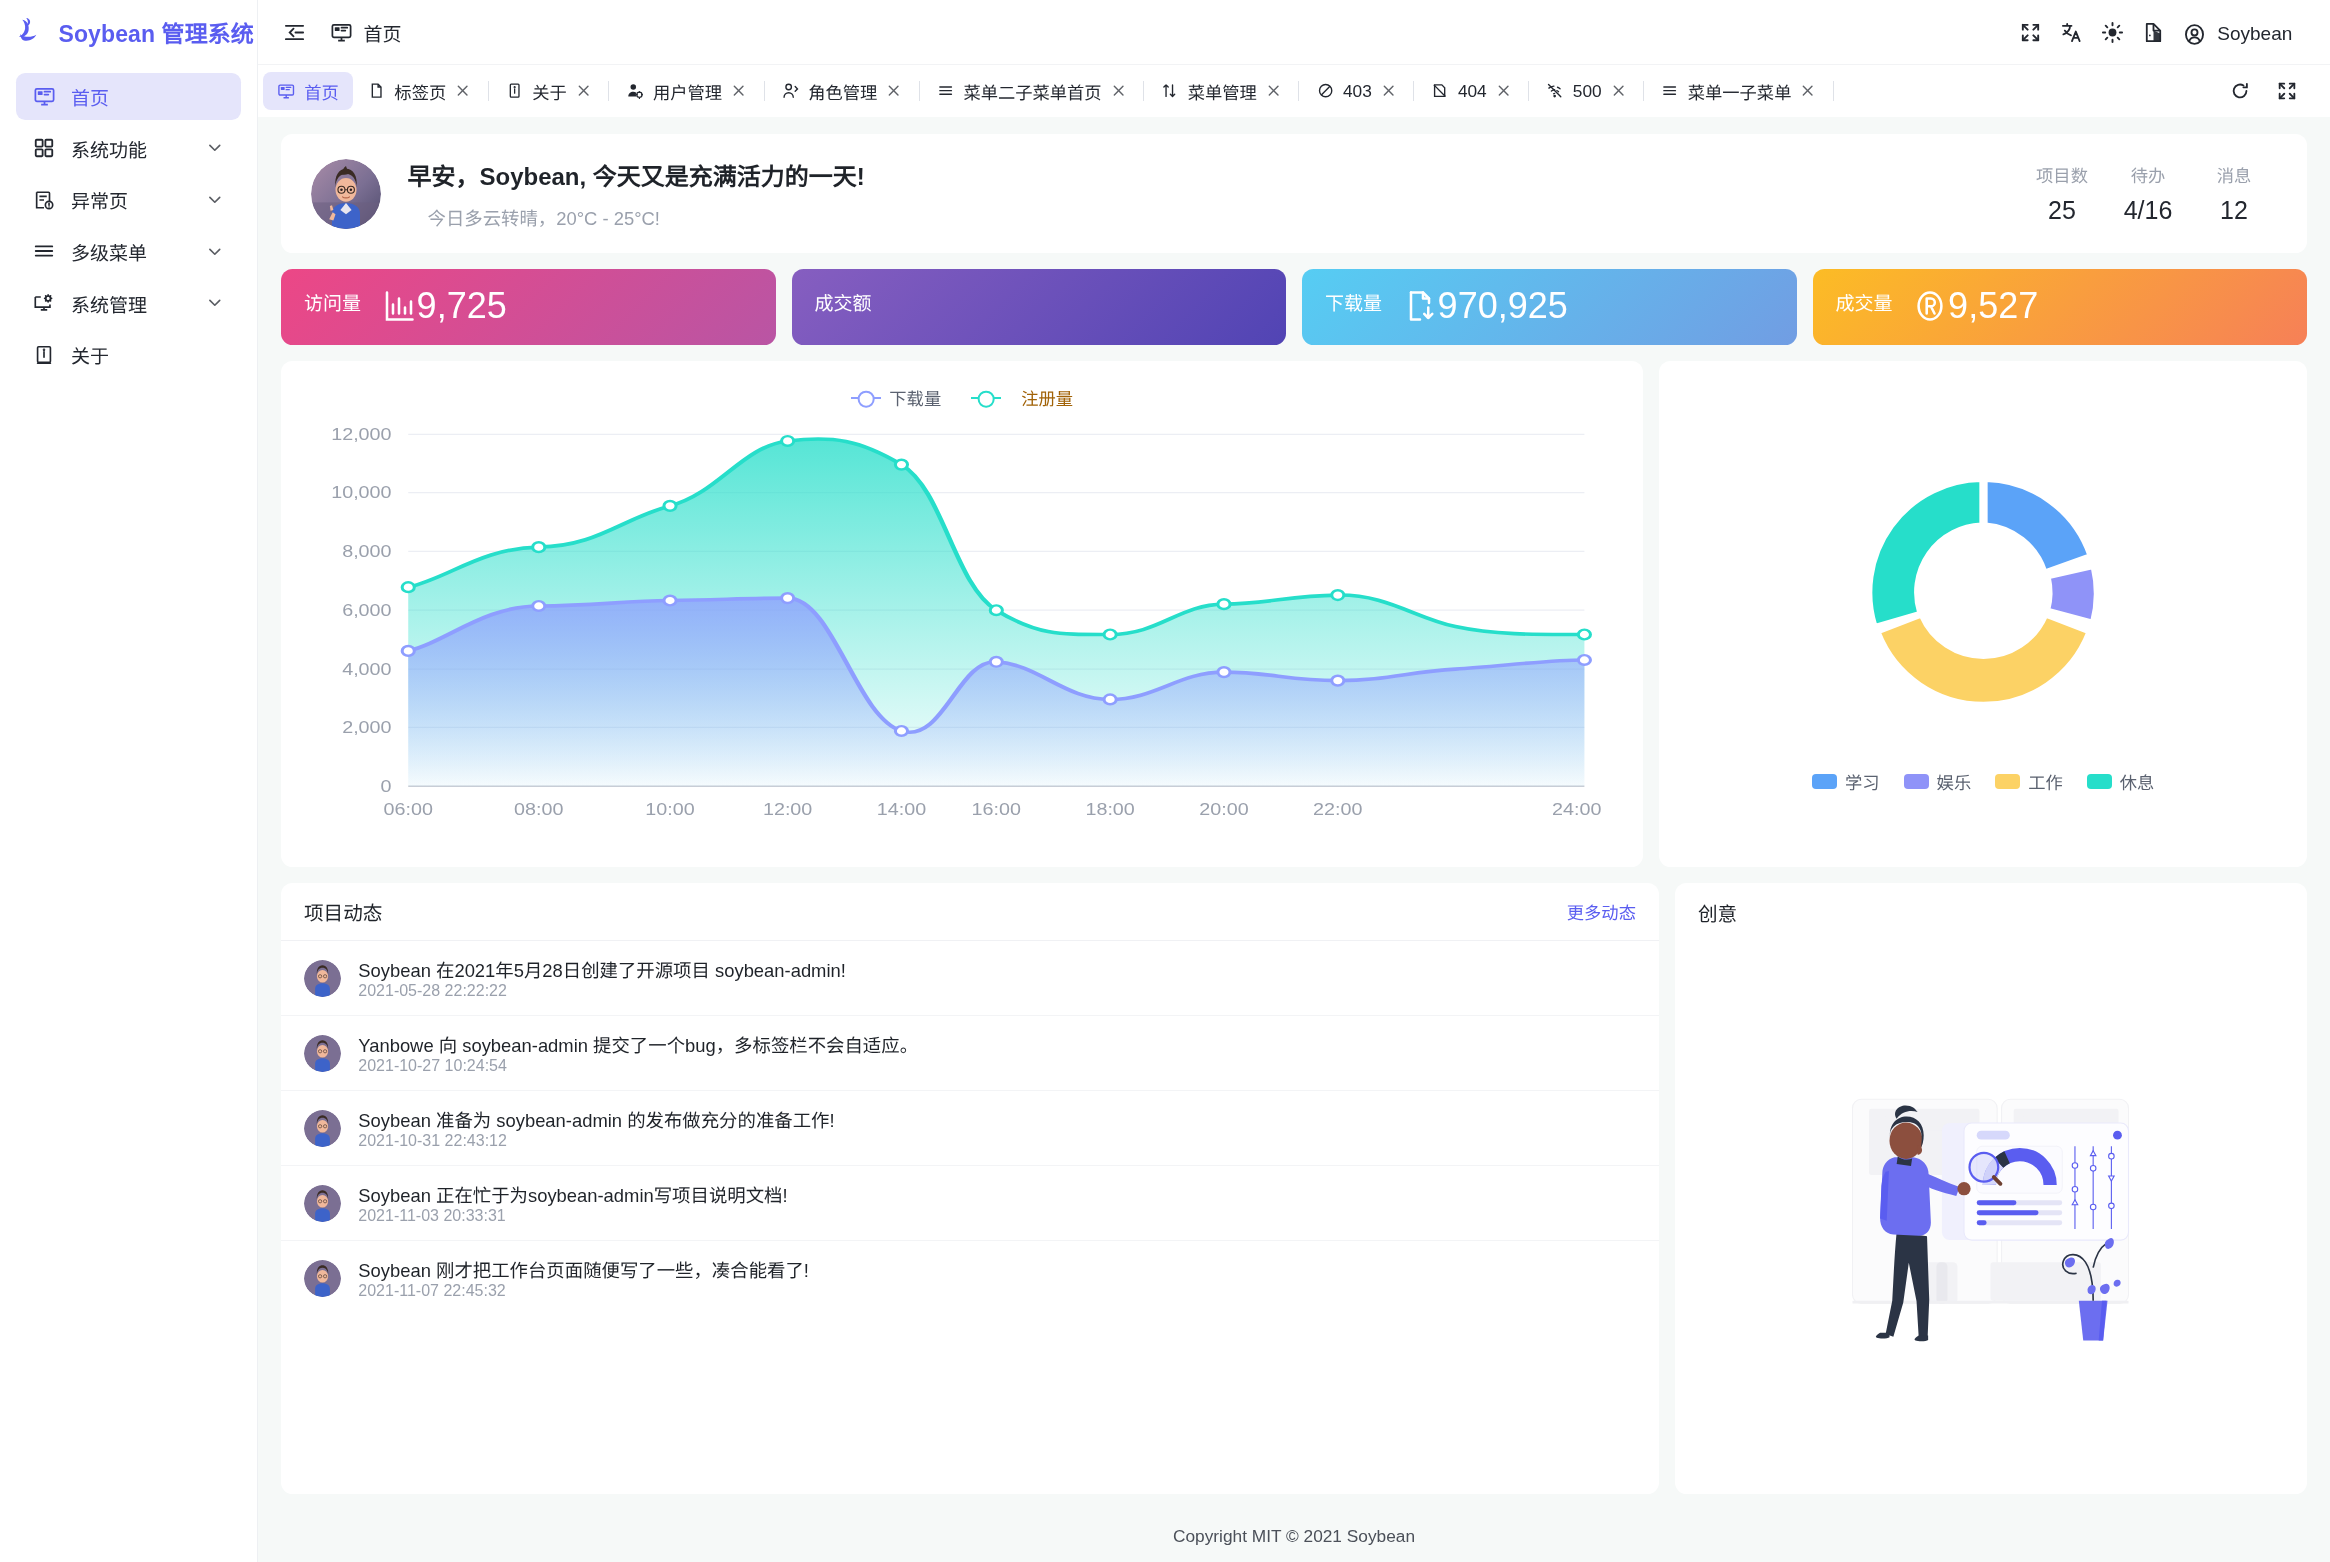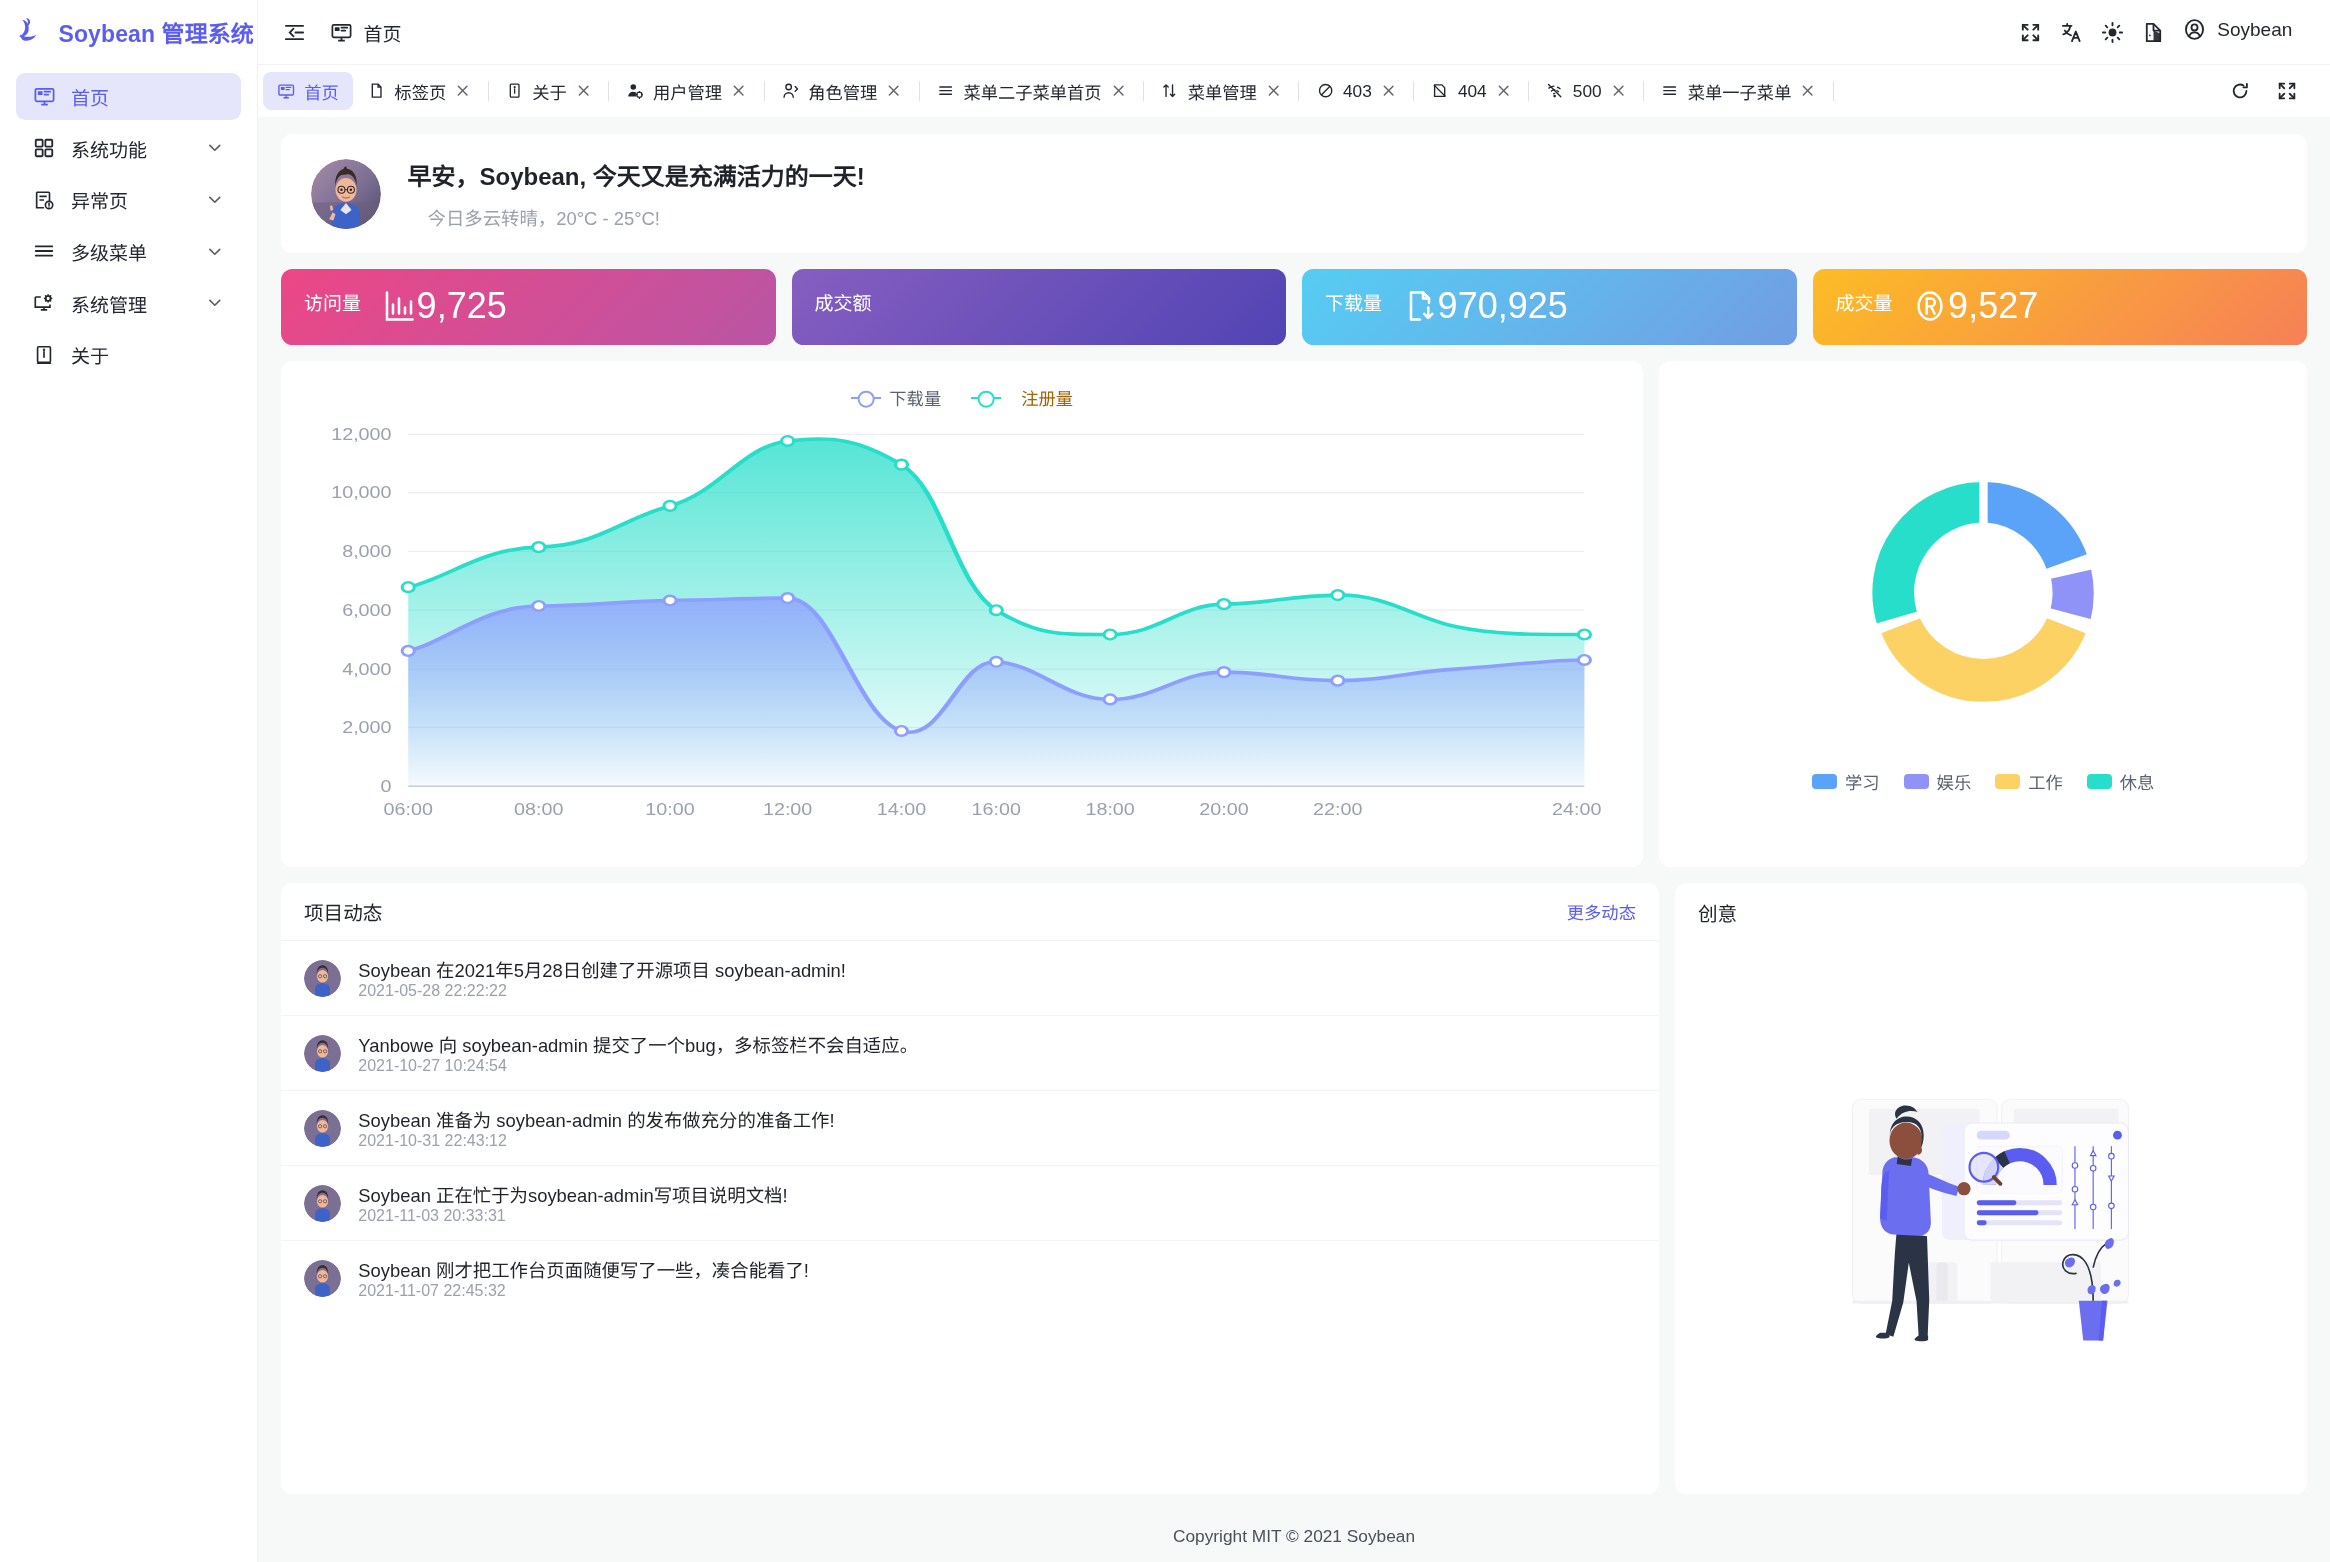--- a/index.html
+++ b/index.html
@@ -45,21 +45,21 @@
 
   .topbar {
     height: 64px; background: #fff; display: flex; align-items: center;
     padding: 0 25px 0 19.6px; gap: 0; flex: 0 0 64px;
   }
   .collapse-btn { width: 33px; height: 33px; display:flex; align-items:center; justify-content:center; cursor:pointer; border-radius:5.8px; }
   .crumb { display: flex; align-items: center; gap: 10.4px; margin-left: 19.6px; }
   .crumb-icon { width: 23px; height: 23px; }
   .crumb-text { font-size: 19px; color: #23272f; }
   .topbar-spacer { flex: 1; }
-  .topbar-actions { display: flex; align-items: flex-start; }
+  .topbar-actions { display: flex; align-items: flex-end; }
   .tb-btn { width: 41px; height: 41px; border-radius: 7px; display: flex; align-items: center; justify-content: center; cursor: pointer; }
   .user-chip { display: flex; align-items: center; gap: 10.4px; padding: 5.8px 12.7px 5.8px 8px; border-radius: 8px; cursor: pointer; }
   .user-name { font-size: 19px; color: #23272f; white-space: nowrap; }
 
   
   .tabbar {
     height: 53px; background: #fff; flex: 0 0 53px;
     display: flex; align-items: center; padding-left: 4.6px;
     border-top: 0.6px solid #f2f3f5;
   }
@@ -546,20 +546,34 @@
               <path d="M45 54c2 2 8 2 10 0" stroke="#b4654a" stroke-width="1.6" fill="none" stroke-linecap="round"></path>
               <path d="M26 86l5-10 4 3-3 9z" fill="#f0b89b"></path>
               <path d="M28 74l-1-7 3-1 2 7z" fill="#f0b89b"></path>
             </g>
           </svg>
         </div>
         <div class="greet-texts">
           <div class="greet-title">早安，Soybean, 今天又是充满活力的一天!</div>
           <div class="greet-sub">今日多云转晴，20°C - 25°C!</div>
         </div>
+        <div class="greet-stats">
+          <div class="gs">
+            <div class="gs-label">项目数</div>
+            <div class="gs-value">25</div>
+          </div>
+          <div class="gs">
+            <div class="gs-label">待办</div>
+            <div class="gs-value">4/16</div>
+          </div>
+          <div class="gs">
+            <div class="gs-label">消息</div>
+            <div class="gs-value">12</div>
+          </div>
+        </div>
       </section>
 
       <section class="stats-row">
         <div class="stat" style="background:linear-gradient(135deg,#ec4786,#b955a4);">
           <div class="stat-title">访问量</div>
           <div class="stat-bottom">
             <span class="stat-icon">
               <svg viewBox="0 0 24 24" width="36" height="36" fill="none" stroke="#fff" stroke-width="1.7" stroke-linecap="round">
                 <path d="M4 3v18h17"></path>
                   <path d="M8 17V11M12 17V7M16 17V13M20 17V9"></path>

